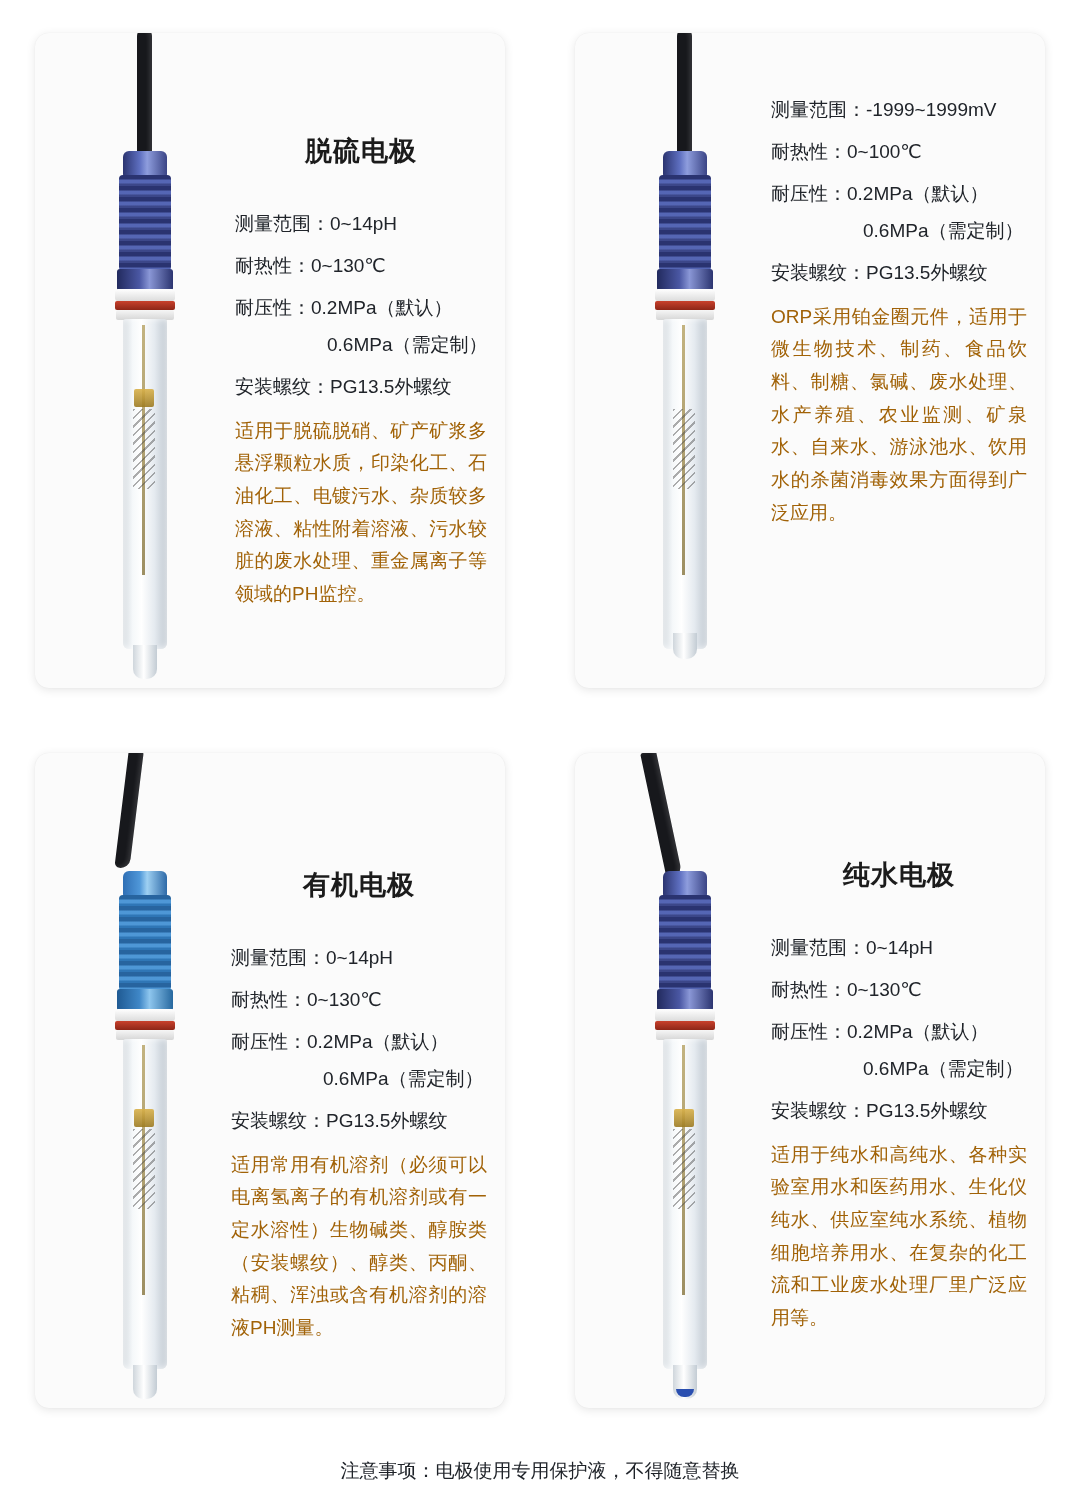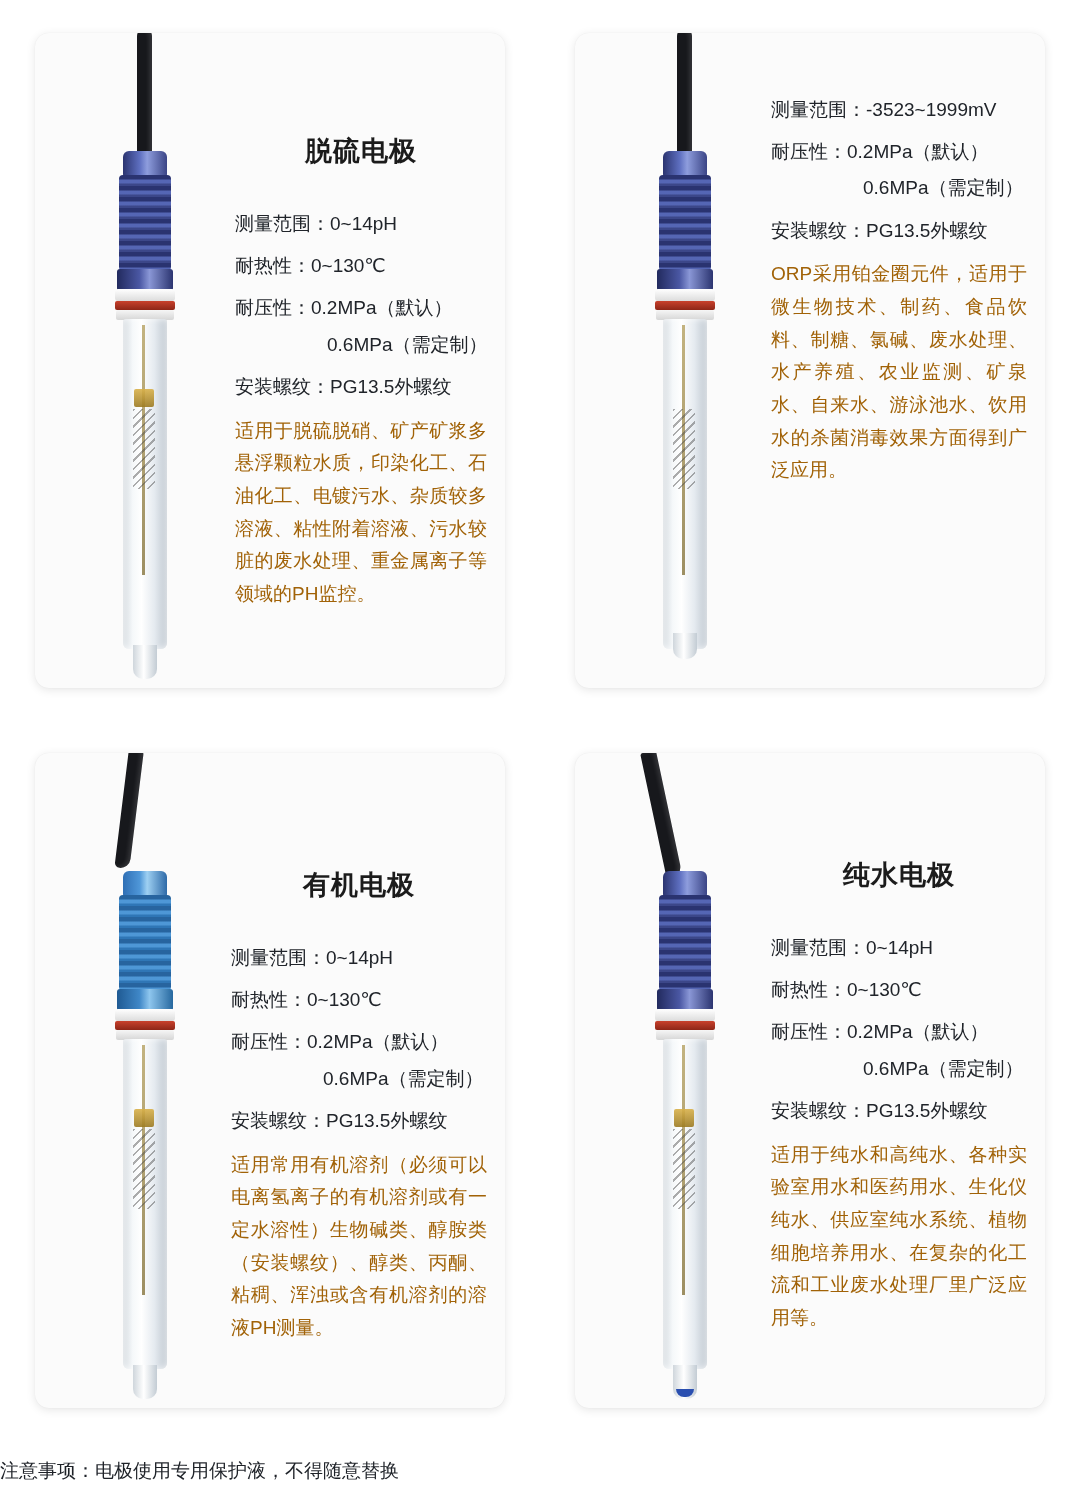--- a/index.html
+++ b/index.html
@@ -255,20 +255,21 @@
   .card.c3 .content { left: 196px; width: 266px; }
   .card.c3 .title { margin-top: 92px; }
   .card.c4 .content { left: 196px; width: 266px; }
   .card.c4 .title { margin-top: 82px; }
 
   .footnote {
     position: absolute;
     left: 0;
     bottom: 24px;
     width: 1080px;
+    text-align: center;
     font-size: 19px;
     color: #1e2228;
     padding-right: 0;
   }
   .footnote .fnlabel { font-weight: normal; }
 </style>
 </head>
 <body>
 
 <div class="page">
@@ -316,21 +317,22 @@
           <div class="ringRed"></div>
           <div class="ringWhite2"></div>
           <div class="glass">
             <div class="innerWire"></div>
             <div class="coil"></div>
           </div>
           <div class="tip tipShort"></div>
         </div>
         <div class="content">
           <div class="specs">
-            <div class="spec">测量范围：-3523~1999mV</div>
+            <div class="spec">测量范围：-1999~1999mV</div>
+            <div class="spec">耐热性：0~100℃</div>
             <div class="spec">耐压性：0.2MPa（默认）</div>
             <div class="spec indent">0.6MPa（需定制）</div>
             <div class="spec">安装螺纹：PG13.5外螺纹</div>
           </div>
           <div class="desc">ORP采用铂金圈元件，适用于微生物技术、制药、食品饮料、制糖、氯碱、废水处理、水产养殖、农业监测、矿泉水、自来水、游泳池水、饮用水的杀菌消毒效果方面得到广泛应用。</div>
         </div>
       </div>
     </div>
 
     <div class="cardwrap">

